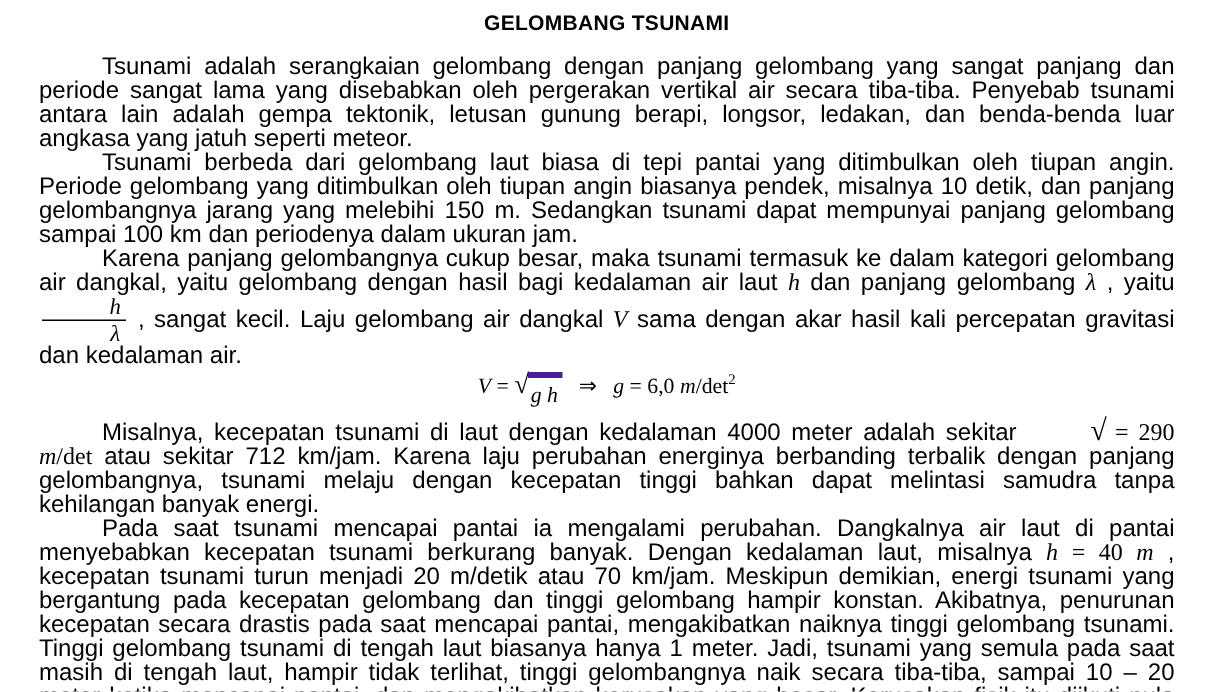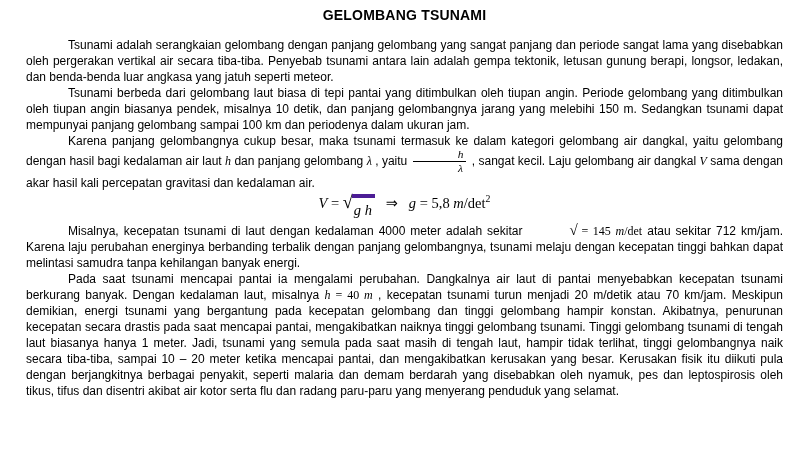--- a/index.html
+++ b/index.html
@@ -19,21 +19,21 @@
   }
   .doc-title {
     font-size: 14px;
     font-weight: bold;
     text-align: center;
     margin: 0 0 14px 0;
     letter-spacing: 0.2px;
   }
   p.para {
     margin: 0;
-    font-size: 12px;
+    font-size: 16px;
     line-height: 16px;
     text-align: justify;
     text-indent: 42px;
   }
   
   .m-it { font-family: "Liberation Serif", serif; font-style: italic; }
   .m-up { font-family: "Liberation Serif", serif; font-style: normal; }
   .it   { }
   .sup  { font-family: "Liberation Serif", serif; vertical-align: super; font-size: 0.68em; line-height: 0; }
   .frac {
@@ -63,19 +63,19 @@
 <div class="page">
   <h1 class="doc-title">GELOMBANG TSUNAMI</h1>
 
   <p class="para">Tsunami adalah serangkaian gelombang dengan panjang gelombang yang sangat panjang dan periode sangat lama yang disebabkan oleh pergerakan vertikal air secara tiba-tiba. Penyebab tsunami antara lain adalah gempa tektonik, letusan gunung berapi, longsor, ledakan, dan benda-benda luar angkasa yang jatuh seperti meteor.</p>
   <p class="para">Tsunami berbeda dari gelombang laut biasa di tepi pantai yang ditimbulkan oleh tiupan angin. Periode gelombang yang ditimbulkan oleh tiupan angin biasanya pendek, misalnya 10 detik, dan panjang gelombangnya jarang yang melebihi 150 m. Sedangkan tsunami dapat mempunyai panjang gelombang sampai 100 km dan periodenya dalam ukuran jam.</p>
   <p class="para">Karena panjang gelombangnya cukup besar, maka tsunami termasuk ke dalam kategori gelombang air dangkal, yaitu gelombang dengan hasil bagi kedalaman air laut <span class="m-it">h</span> dan panjang gelombang <span class="m-it">λ</span> , yaitu <span class="frac"><span class="num m-it">h</span><span class="den m-it">λ</span></span> , sangat kecil. Laju gelombang air dangkal <span class="m-it">V</span> sama dengan akar hasil kali percepatan gravitasi dan kedalaman air.</p>
 
   <div class="formula-line"><span class="m-it">V</span><span class="m-up"> = </span><span class="sqrt">
         <span class="radical">√</span>
         <span class="radicand"><span class="m-it">g h</span></span>
-      </span><span class="m-up">&nbsp;&nbsp;&nbsp;⇒&nbsp;&nbsp;&nbsp;</span><span class="m-it">g</span><span class="m-up"> = 5,8 </span><span class="m-it">m</span><span class="m-up">/det</span><span class="sup">2</span></div>
+      </span><span class="m-up">&nbsp;&nbsp;&nbsp;⇒&nbsp;&nbsp;&nbsp;</span><span class="m-it">g</span><span class="m-up"> = 6,0 </span><span class="m-it">m</span><span class="m-up">/det</span><span class="sup">2</span></div>
 
   <p class="para">Misalnya, kecepatan tsunami di laut dengan kedalaman 4000 meter adalah sekitar <span class="sqrt">
         <span class="radical">√</span>
-      </span><span class="m-up"> = 145 </span><span class="m-it">m</span><span class="m-up">/det</span> atau sekitar 712 km/jam. Karena laju perubahan energinya berbanding terbalik dengan panjang gelombangnya, tsunami melaju dengan kecepatan tinggi bahkan dapat melintasi samudra tanpa kehilangan banyak energi.</p>
+      </span><span class="m-up"> = 290 </span><span class="m-it">m</span><span class="m-up">/det</span> atau sekitar 712 km/jam. Karena laju perubahan energinya berbanding terbalik dengan panjang gelombangnya, tsunami melaju dengan kecepatan tinggi bahkan dapat melintasi samudra tanpa kehilangan banyak energi.</p>
   <p class="para">Pada saat tsunami mencapai pantai ia mengalami perubahan. Dangkalnya air laut di pantai menyebabkan kecepatan tsunami berkurang banyak. Dengan kedalaman laut, misalnya <span class="m-it">h</span><span class="m-up"> = 40 </span><span class="m-it">m</span> , kecepatan tsunami turun menjadi 20 m/detik atau 70 km/jam. Meskipun demikian, energi tsunami yang bergantung pada kecepatan gelombang dan tinggi gelombang hampir konstan. Akibatnya, penurunan kecepatan secara drastis pada saat mencapai pantai, mengakibatkan naiknya tinggi gelombang tsunami. Tinggi gelombang tsunami di tengah laut biasanya hanya 1 meter. Jadi, tsunami yang semula pada saat masih di tengah laut, hampir tidak terlihat, tinggi gelombangnya naik secara tiba-tiba, sampai 10 – 20 meter ketika mencapai pantai, dan mengakibatkan kerusakan yang besar. Kerusakan fisik itu diikuti pula dengan berjangkitnya berbagai penyakit, seperti malaria dan demam berdarah yang disebabkan oleh nyamuk, pes dan <span class="it">leptospirosis</span> oleh tikus, tifus dan disentri akibat air kotor serta flu dan radang paru-paru yang menyerang penduduk yang selamat.</p>
 </div>
 
 </body></html>

